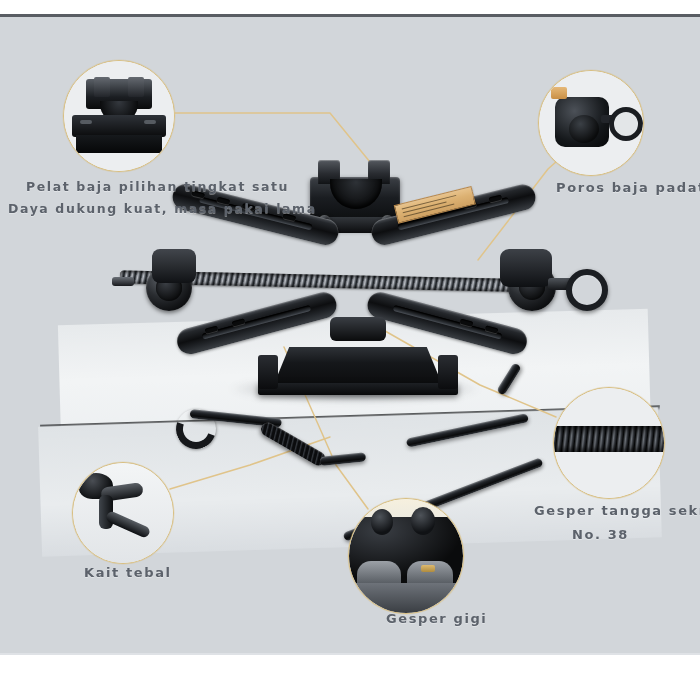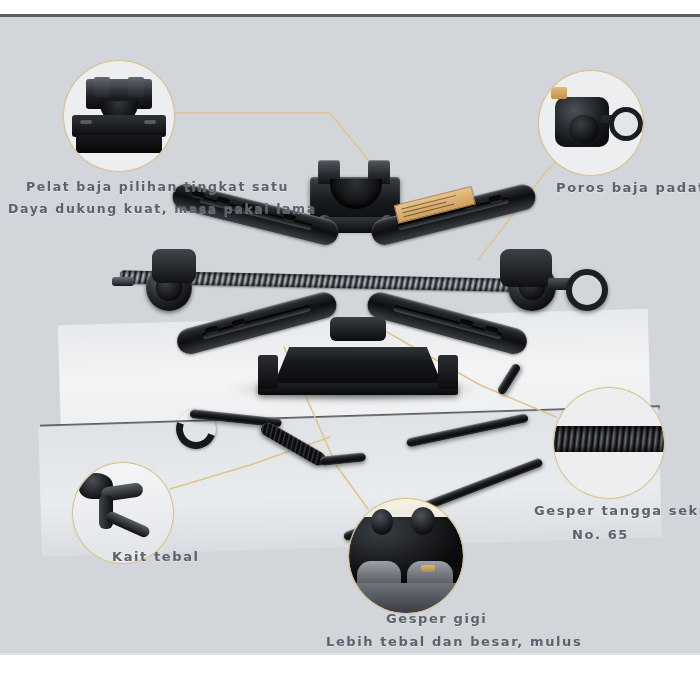--- a/index.html
+++ b/index.html
@@ -400,25 +400,24 @@
                   background:linear-gradient(180deg,#585d63,#0e1013);"></i>
       </div>
     </div>
 
     <div class="cap l2" style="left:8px;top:184px;">Daya dukung kuat, masa pakai lama</div>
     <div class="cap l1" style="left:26px;top:162px;">Pelat baja pilihan tingkat satu</div>
 
     <div class="cap big" style="left:556px;top:163px;">Poros baja padat</div>
 
     <div class="cap big" style="left:534px;top:486px;">Gesper tangga sekrup</div>
-    <div class="cap big" style="left:572px;top:510px;">No. 65</div>
+    <div class="cap big" style="left:572px;top:510px;">No. 38</div>
 
     <div class="cap big" style="left:386px;top:594px;">Gesper gigi</div>
-    <div class="cap big" style="left:326px;top:617px;">Lebih tebal dan besar, mulus</div>
-
-    <div class="cap big" style="left:84px;top:532px;margin-left:28px;">Kait tebal</div>
+
+    <div class="cap big" style="left:84px;top:548px;">Kait tebal</div>
 
   </div>
 
   <div id="bottom-rule"></div>
   <div id="bottom-strip"></div>
 
 </div>
 
 </body></html>

